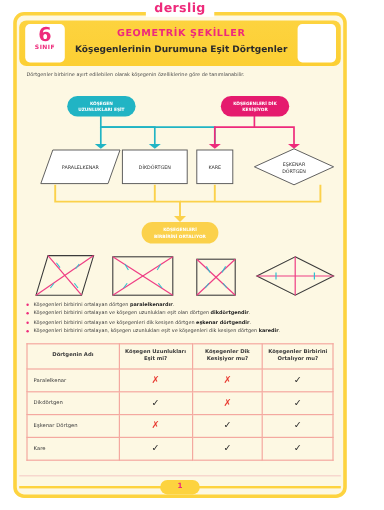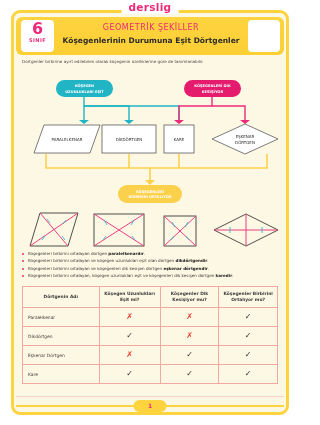--- a/index.html
+++ b/index.html
@@ -77,21 +77,21 @@
     line-height:7px;
   }
   .header-texts{
     position:absolute;
     left:42px;top:5px;
     width:186px;
     text-align:center;
   }
   .h-title{
     font-size:8px;
-    font-weight:normal;
+    font-weight:bold;
     color:#ee2a7b;
     letter-spacing:.5px;
     line-height:11px;
   }
   .h-sub{
     font-size:7.5px;
     font-weight:bold;
     color:#2b2b2b;
     line-height:12px;
     margin-top:2px;

